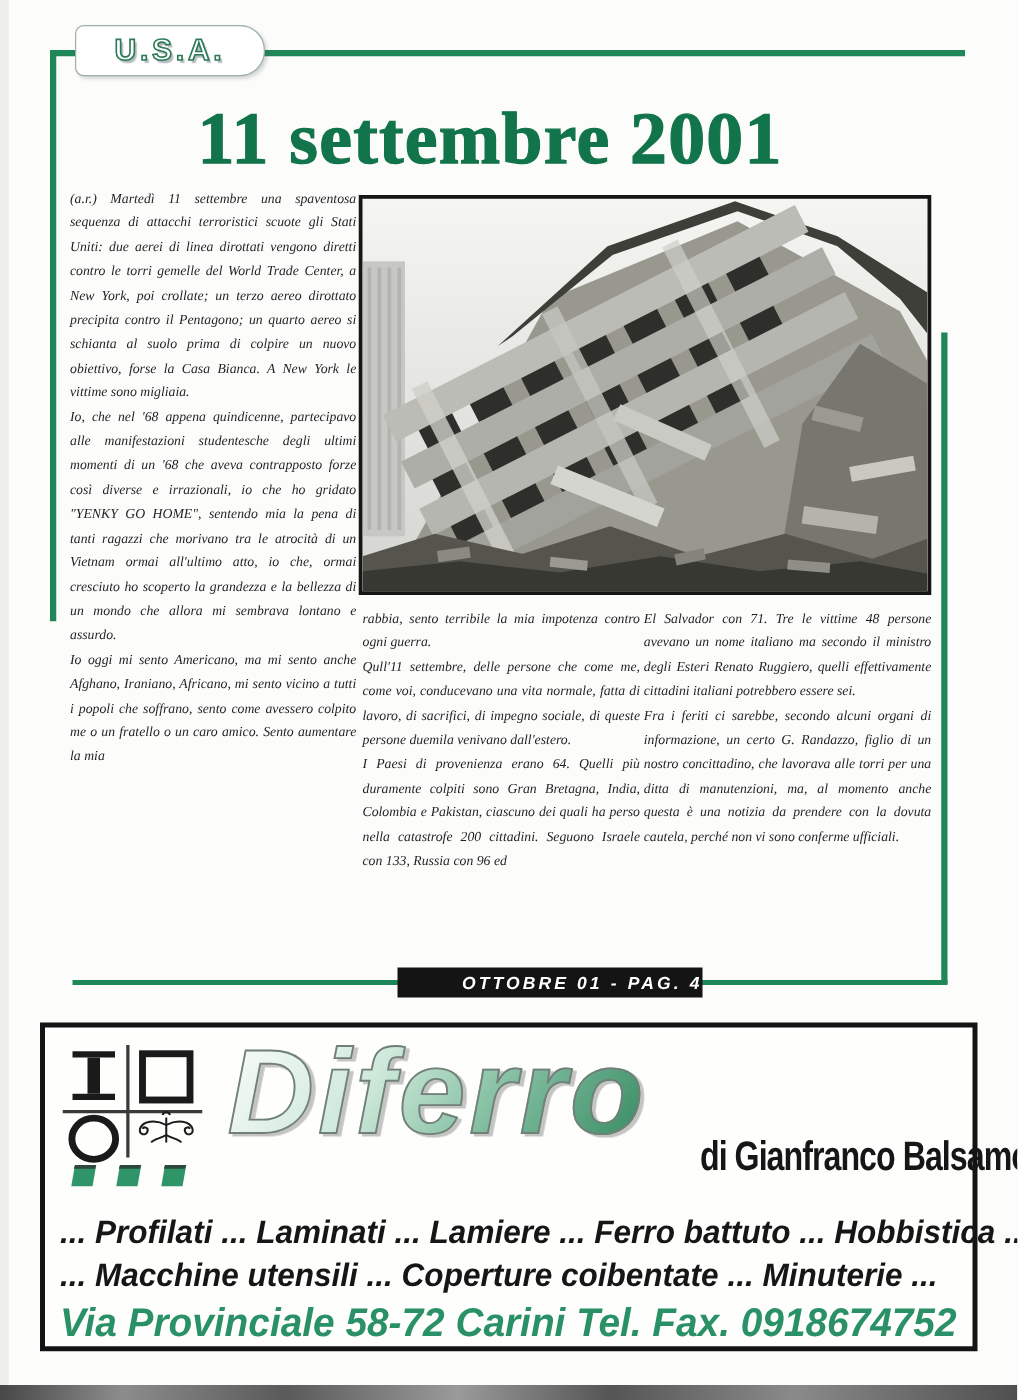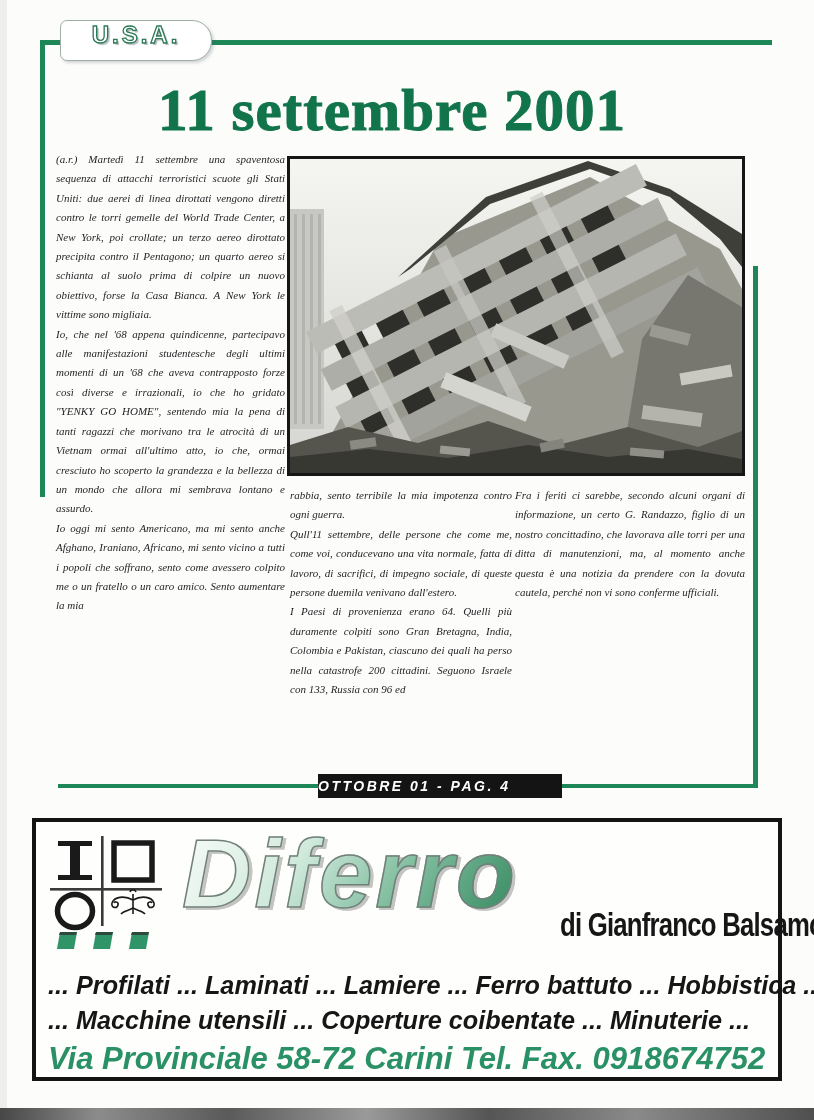--- a/index.html
+++ b/index.html
@@ -11,21 +11,21 @@
 
   
   .rule{position:absolute;background:#1e8757;}
   .rule-top{left:40px;top:40px;width:732px;height:5px;}
   .rule-left{left:40px;top:40px;width:5px;height:457px;}
   .rule-right{left:753px;top:266px;width:5px;height:521px;}
   .rule-bottom{left:58px;top:784px;width:700px;height:4px;}
 
   
   .badge{position:absolute;left:60px;top:20px;width:150px;height:39px;background:#ffffff;
-        border:1.5px solid #9fb0a8;border-radius:7px 20px 20px 7px;display:flex;align-items:flex-start;
+        border:1.5px solid #9fb0a8;border-radius:7px 20px 20px 7px;display:flex;align-items:center;
         justify-content:center;z-index:3;box-shadow:2px 2px 3px rgba(90,100,110,0.25);}
   .badge span{font-family:"Liberation Sans",sans-serif;font-weight:bold;font-size:24px;
         letter-spacing:3px;color:#ffffff;-webkit-text-stroke:1.3px #2a7a55;
         text-shadow:2px 2px 1px rgba(120,130,140,0.55);}
 
   
   .masthead{position:absolute;right:44px;top:20px;z-index:3;color:#1b5244;
         font-style:italic;font-weight:bold;white-space:nowrap;
         text-shadow:1.5px 1.5px 0 rgba(130,150,160,0.45);}
   .masthead .cap{font-size:37px;}
@@ -44,21 +44,21 @@
   .col1{left:56px;top:150px;width:229px;}
   .col2{left:290px;top:486px;width:222px;}
   .col3{left:515px;top:486px;width:230px;}
 
   
   .photo{position:absolute;left:287px;top:156px;width:458px;height:320px;margin:0;
         border:3px solid #161616;box-sizing:border-box;background:#d8d8d4;overflow:hidden;}
 
   
   .footer-bar{position:absolute;left:318px;top:774px;width:244px;height:24px;background:#141414;
-        display:flex;align-items:center;justify-content:flex-start;z-index:3;}
+        display:flex;align-items:center;justify-content:flex-end;z-index:3;}
   .footer-bar span{font-family:"Liberation Sans",sans-serif;font-weight:bold;font-style:italic;
         font-size:14px;letter-spacing:2.5px;color:#ffffff;white-space:nowrap;}
 
   
   .ad{position:absolute;left:32px;top:818px;width:750px;height:263px;border:4px solid #141414;
         background:#fefefc;box-sizing:border-box;font-family:"Liberation Sans",sans-serif;}
   .ad-logo{position:absolute;left:14px;top:12px;}
   .brand{position:absolute;left:146px;top:4px;line-height:1;white-space:nowrap;
         font-style:italic;font-weight:bold;font-size:96px;letter-spacing:3px;
         background:linear-gradient(125deg,#f4faf6 5%,#cfe9db 35%,#7ebc9d 65%,#3c8f67 95%);
@@ -168,20 +168,21 @@
     </svg>
   </figure>
 
   <div class="col col2">
     <p>rabbia, sento terribile la mia impotenza contro ogni guerra.</p>
     <p>Qull'11 settembre, delle persone che come me, come voi, conducevano una vita normale, fatta di lavoro, di sacrifici, di impegno sociale, di queste persone duemila venivano dall'estero.</p>
     <p>I Paesi di provenienza erano 64. Quelli più duramente colpiti sono Gran Bretagna, India, Colombia e Pakistan, ciascuno dei quali ha perso nella catastrofe 200 cittadini. Seguono Israele con 133, Russia con 96 ed</p>
   </div>
 
   <div class="col col3">
+    <p>El Salvador con 71. Tre le vittime 48 persone avevano un nome italiano ma secondo il ministro degli Esteri Renato Ruggiero, quelli effettivamente cittadini italiani potrebbero essere sei.</p>
     <p>Fra i feriti ci sarebbe, secondo alcuni organi di informazione, un certo G. Randazzo, figlio di un nostro concittadino, che lavorava alle torri per una ditta di manutenzioni, ma, al momento anche questa è una notizia da prendere con la dovuta cautela, perché non vi sono conferme ufficiali.</p>
   </div>
 
   <div class="footer-bar">
     <span>OTTOBRE 01 - PAG. 4</span>
   </div>
 
   <div class="ad">
     <svg class="ad-logo" width="112" height="118" viewBox="0 0 112 118" xmlns="http://www.w3.org/2000/svg">
 

